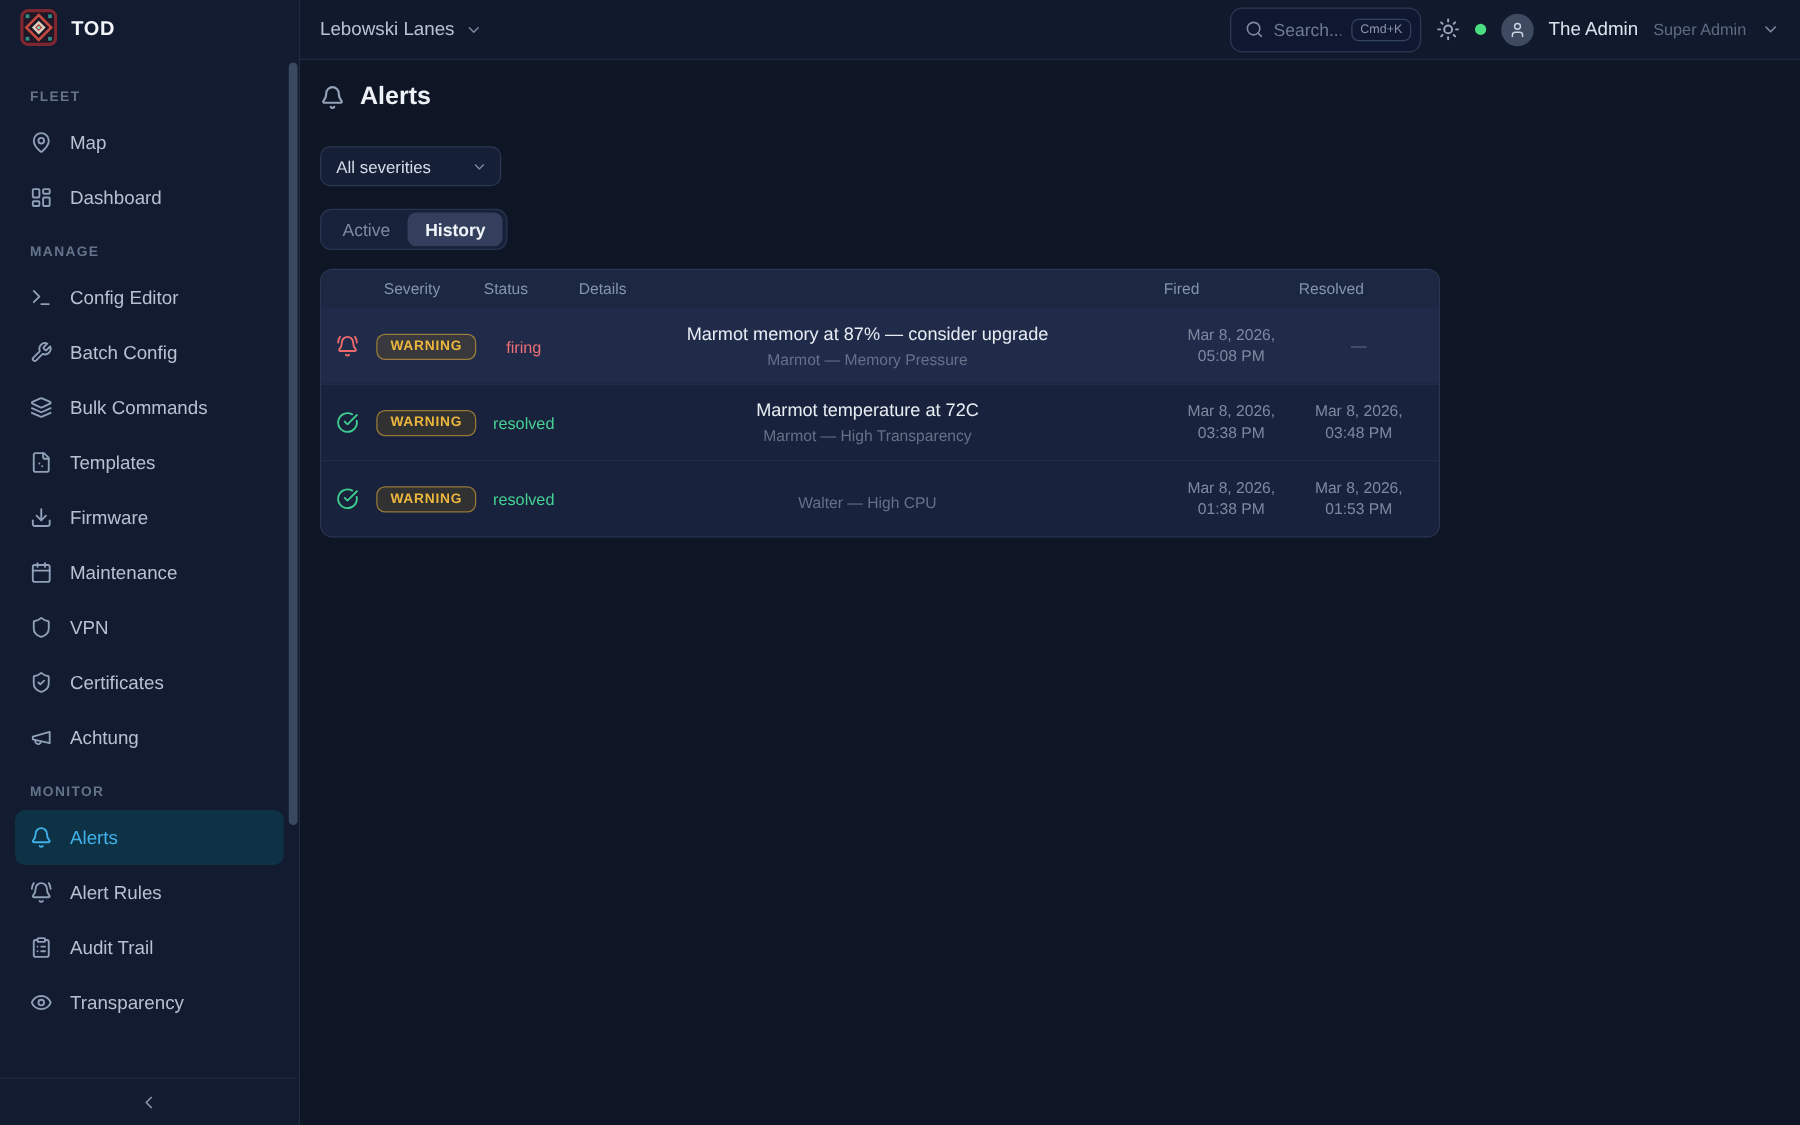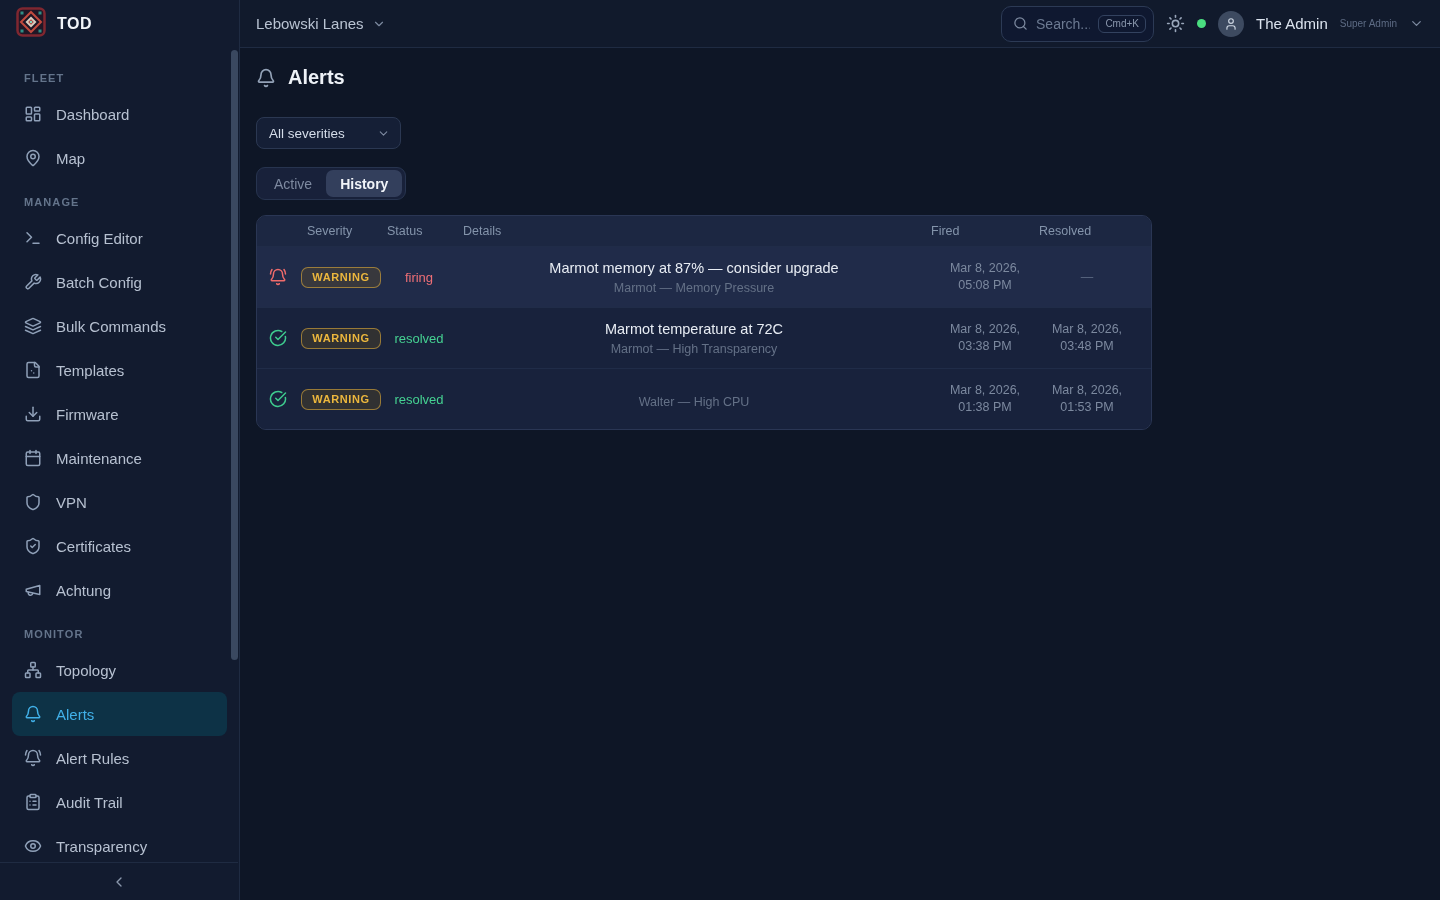--- a/index.html
+++ b/index.html
@@ -41,21 +41,21 @@
   }
   .iconbtn { background:none; border:none; color:#9aa7bb; cursor:pointer; display:flex; }
   .iconbtn svg { width:19px; height:19px; }
   .presence-dot { width:9px; height:9px; border-radius:50%; background:#4ade80; }
   .avatar {
     width:26px; height:26px; border-radius:50%; background:#3d4a60;
     display:flex; align-items:center; justify-content:center; color:#cdd6e2;
   }
   .avatar svg { width:14px; height:14px; }
   .user-name { font-size:15px; color:#dbe3ee; }
-  .user-role { font-size:10px; color:#5d6b84; }
+  .user-role { font-size:13px; color:#5d6b84; }
   .user-chev { width:15px; height:15px; color:#7d8aa0; cursor:pointer; }
 
   
   .shell { display:flex; height:852px; }
   .sidebar {
     width:240px; flex:0 0 240px; background:#121b2f; border-right:1px solid #1f2b42;
     position:relative; padding:24px 12px 0 12px; overflow:hidden;
   }
   .side-section + .side-section { margin-top:16px; }
   .side-label { font-size:11px; font-weight:700; letter-spacing:1.1px; color:#64748b; padding:0 12px; margin-bottom:8px; }
@@ -186,34 +186,34 @@
   </div>
 </header>
 
 <div class="shell">
 
   <aside class="sidebar">
     <div class="side-section">
       <div class="side-label">FLEET</div>
       <div class="side-item">
         <svg class="icon" viewBox="0 0 24 24">
+            <path d="M20 10c0 4.99-5.54 10.19-7.4 11.8a1 1 0 0 1-1.2 0C9.54 20.19 4 14.99 4 10a8 8 0 0 1 16 0"></path>
+            <circle cx="12" cy="10" r="3"></circle>
+          </svg>
+        <span>Map</span>
+      </div>
+      <div class="side-item">
+        <svg class="icon" viewBox="0 0 24 24">
             <rect width="7" height="9" x="3" y="3" rx="1"></rect>
             <rect width="7" height="5" x="14" y="3" rx="1"></rect>
             <rect width="7" height="9" x="14" y="12" rx="1"></rect>
             <rect width="7" height="5" x="3" y="16" rx="1"></rect>
           </svg>
         <span>Dashboard</span>
       </div>
-      <div class="side-item">
-        <svg class="icon" viewBox="0 0 24 24">
-            <path d="M20 10c0 4.99-5.54 10.19-7.4 11.8a1 1 0 0 1-1.2 0C9.54 20.19 4 14.99 4 10a8 8 0 0 1 16 0"></path>
-            <circle cx="12" cy="10" r="3"></circle>
-          </svg>
-        <span>Map</span>
-      </div>
     </div>
 
     <div class="side-section">
       <div class="side-label">MANAGE</div>
       <div class="side-item">
         <svg class="icon" viewBox="0 0 24 24">
             <polyline points="4 17 10 11 4 5"></polyline>
             <line x1="12" x2="20" y1="19" y2="19"></line>
           </svg>
         <span>Config Editor</span>
@@ -275,30 +275,20 @@
         <svg class="icon" viewBox="0 0 24 24">
             <path d="m3 11 18-5v12L3 14v-3z"></path>
             <path d="M11.6 16.8a3 3 0 1 1-5.8-1.6"></path>
           </svg>
         <span>Achtung</span>
       </div>
     </div>
 
     <div class="side-section">
       <div class="side-label">MONITOR</div>
-      <div class="side-item">
-        <svg class="icon" viewBox="0 0 24 24">
-            <rect x="16" y="16" width="6" height="6" rx="1"></rect>
-            <rect x="2" y="16" width="6" height="6" rx="1"></rect>
-            <rect x="9" y="2" width="6" height="6" rx="1"></rect>
-            <path d="M5 16v-3a1 1 0 0 1 1-1h12a1 1 0 0 1 1 1v3"></path>
-            <path d="M12 12V8"></path>
-          </svg>
-        <span>Topology</span>
-      </div>
       <div class="side-item active">
         <svg class="icon" viewBox="0 0 24 24">
             <path d="M10.27 21a2 2 0 0 0 3.46 0"></path>
             <path d="M3.26 15.33A1 1 0 0 0 4 17h16a1 1 0 0 0 .74-1.67C19.41 13.96 18 12.5 18 8A6 6 0 0 0 6 8c0 4.5-1.41 5.96-2.74 7.33"></path>
           </svg>
         <span>Alerts</span>
       </div>
       <div class="side-item">
         <svg class="icon" viewBox="0 0 24 24">
             <path d="M10.27 21a2 2 0 0 0 3.46 0"></path>

